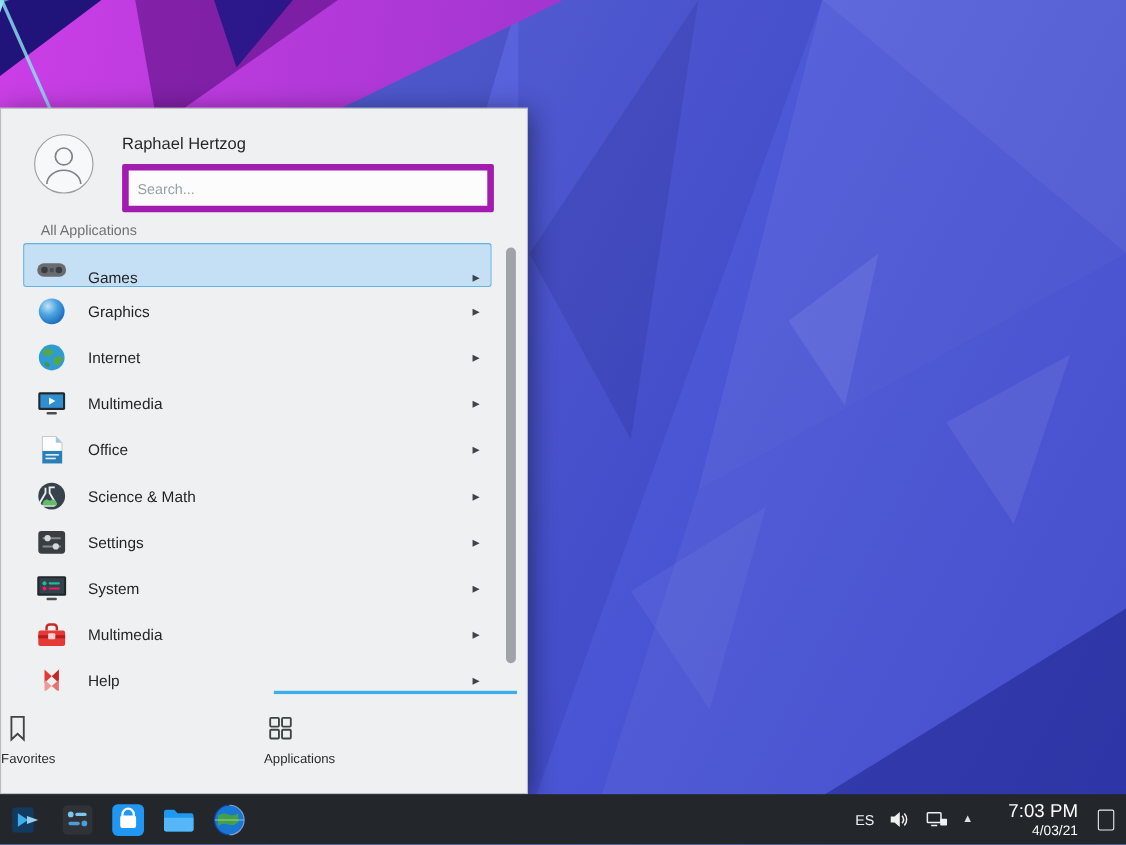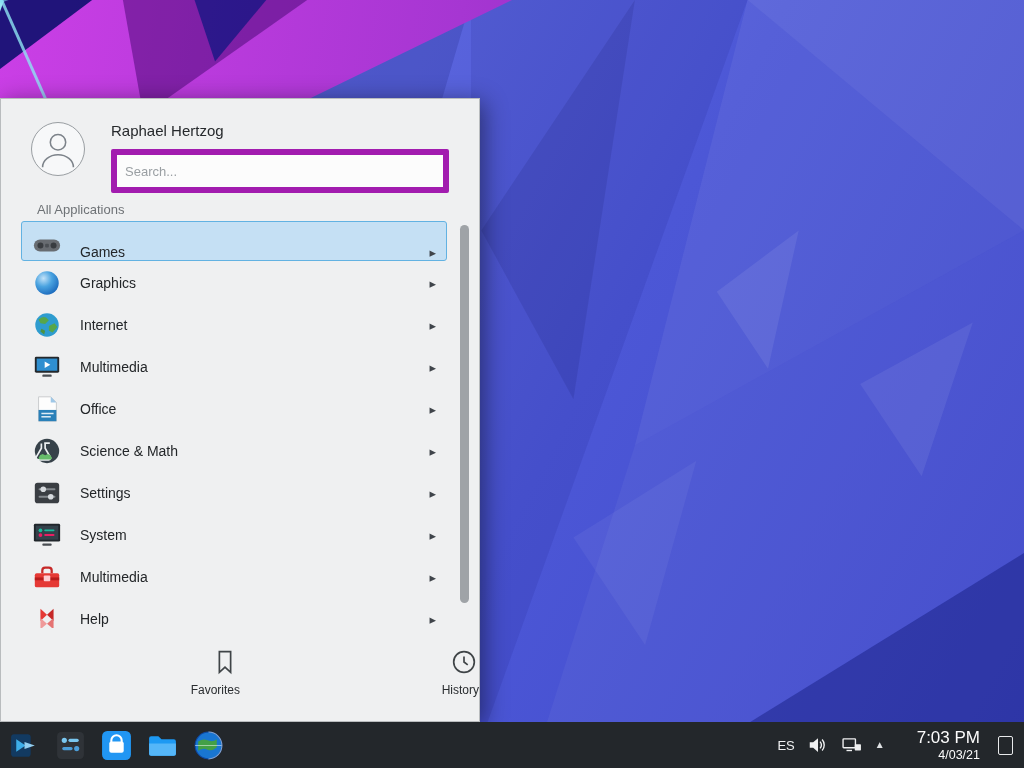--- a/index.html
+++ b/index.html
@@ -49,21 +49,21 @@
   .cat-row{height:40px;margin-bottom:2px;display:flex;align-items:center;
     border:1px solid transparent;border-radius:3px;box-sizing:border-box;padding:0 10px;}
   .cat-row.selected{background:#c5e0f4;border-color:#62b2e2;align-items:flex-end;}
   .cat-icon{width:30px;height:30px;margin-right:18px;flex:none;}
   .cat-icon svg{display:block;width:100%;height:100%;}
   .cat-label{font-size:14px;color:#232629;}
   .cat-arrow{margin-left:auto;color:#3f444a;font-size:13px;}
   .scroll-thumb{position:absolute;left:459px;top:126px;width:9px;height:378px;
     background:#9fa3a7;border-radius:4.5px;}
   .tab-bar{position:absolute;left:0;top:529px;width:100%;height:94px;display:flex;}
-  .tab{flex:1;position:relative;display:flex;flex-direction:column;align-items:flex-end;
+  .tab{flex:1;position:relative;display:flex;flex-direction:column;align-items:flex-start;
     padding-top:19px;gap:6px;}
   .tab.selected::before{content:'';position:absolute;top:0;left:9px;right:9px;height:3px;
     background:#3daee9;}
   .tab-icon{width:30px;height:30px;}
   .tab-icon svg{display:block;width:100%;height:100%;}
   .tab-label{font-size:12px;color:#2a2d30;}
 
   
   #taskbar{position:absolute;left:0;bottom:0;width:1024px;height:46px;background:#23272b;
     display:flex;align-items:center;box-sizing:border-box;padding:0 8px 0 8px;}
@@ -253,28 +253,30 @@
     <div class="scroll-thumb"></div>
     <div class="tab-bar">
         <div class="tab">
           <span class="tab-icon">
             <svg viewBox="0 0 32 32">
               <path d="M10 5 h12 v22 l-6 -5.5 -6 5.5 z" fill="none" stroke="#3f4447" stroke-width="1.8"></path>
             </svg>
           </span>
           <span class="tab-label">Favorites</span>
         </div>
-        <div class="tab">
+        <div class="tab selected">
           <span class="tab-icon">
             <svg viewBox="0 0 32 32" fill="none" stroke="#3f4447" stroke-width="1.8">
-              <circle cx="16" cy="16" r="11"></circle>
-              <path d="M16 10 v6 l4 3"></path>
-            </svg>
-          </span>
-          <span class="tab-label">History</span>
+              <rect x="6" y="6" width="8.5" height="8.5" rx="1"></rect>
+              <rect x="17.5" y="6" width="8.5" height="8.5" rx="1"></rect>
+              <rect x="6" y="17.5" width="8.5" height="8.5" rx="1"></rect>
+              <rect x="17.5" y="17.5" width="8.5" height="8.5" rx="1"></rect>
+            </svg>
+          </span>
+          <span class="tab-label">Applications</span>
         </div>
       </div>
   </div>
 
   <div id="taskbar">
     <div class="tb-left">
         <div class="tb-launcher">
           <span class="tb-ic">
             <svg viewBox="0 0 32 32">
               <rect x="3" y="5" width="19" height="22" rx="3" fill="#123a61"></rect>

